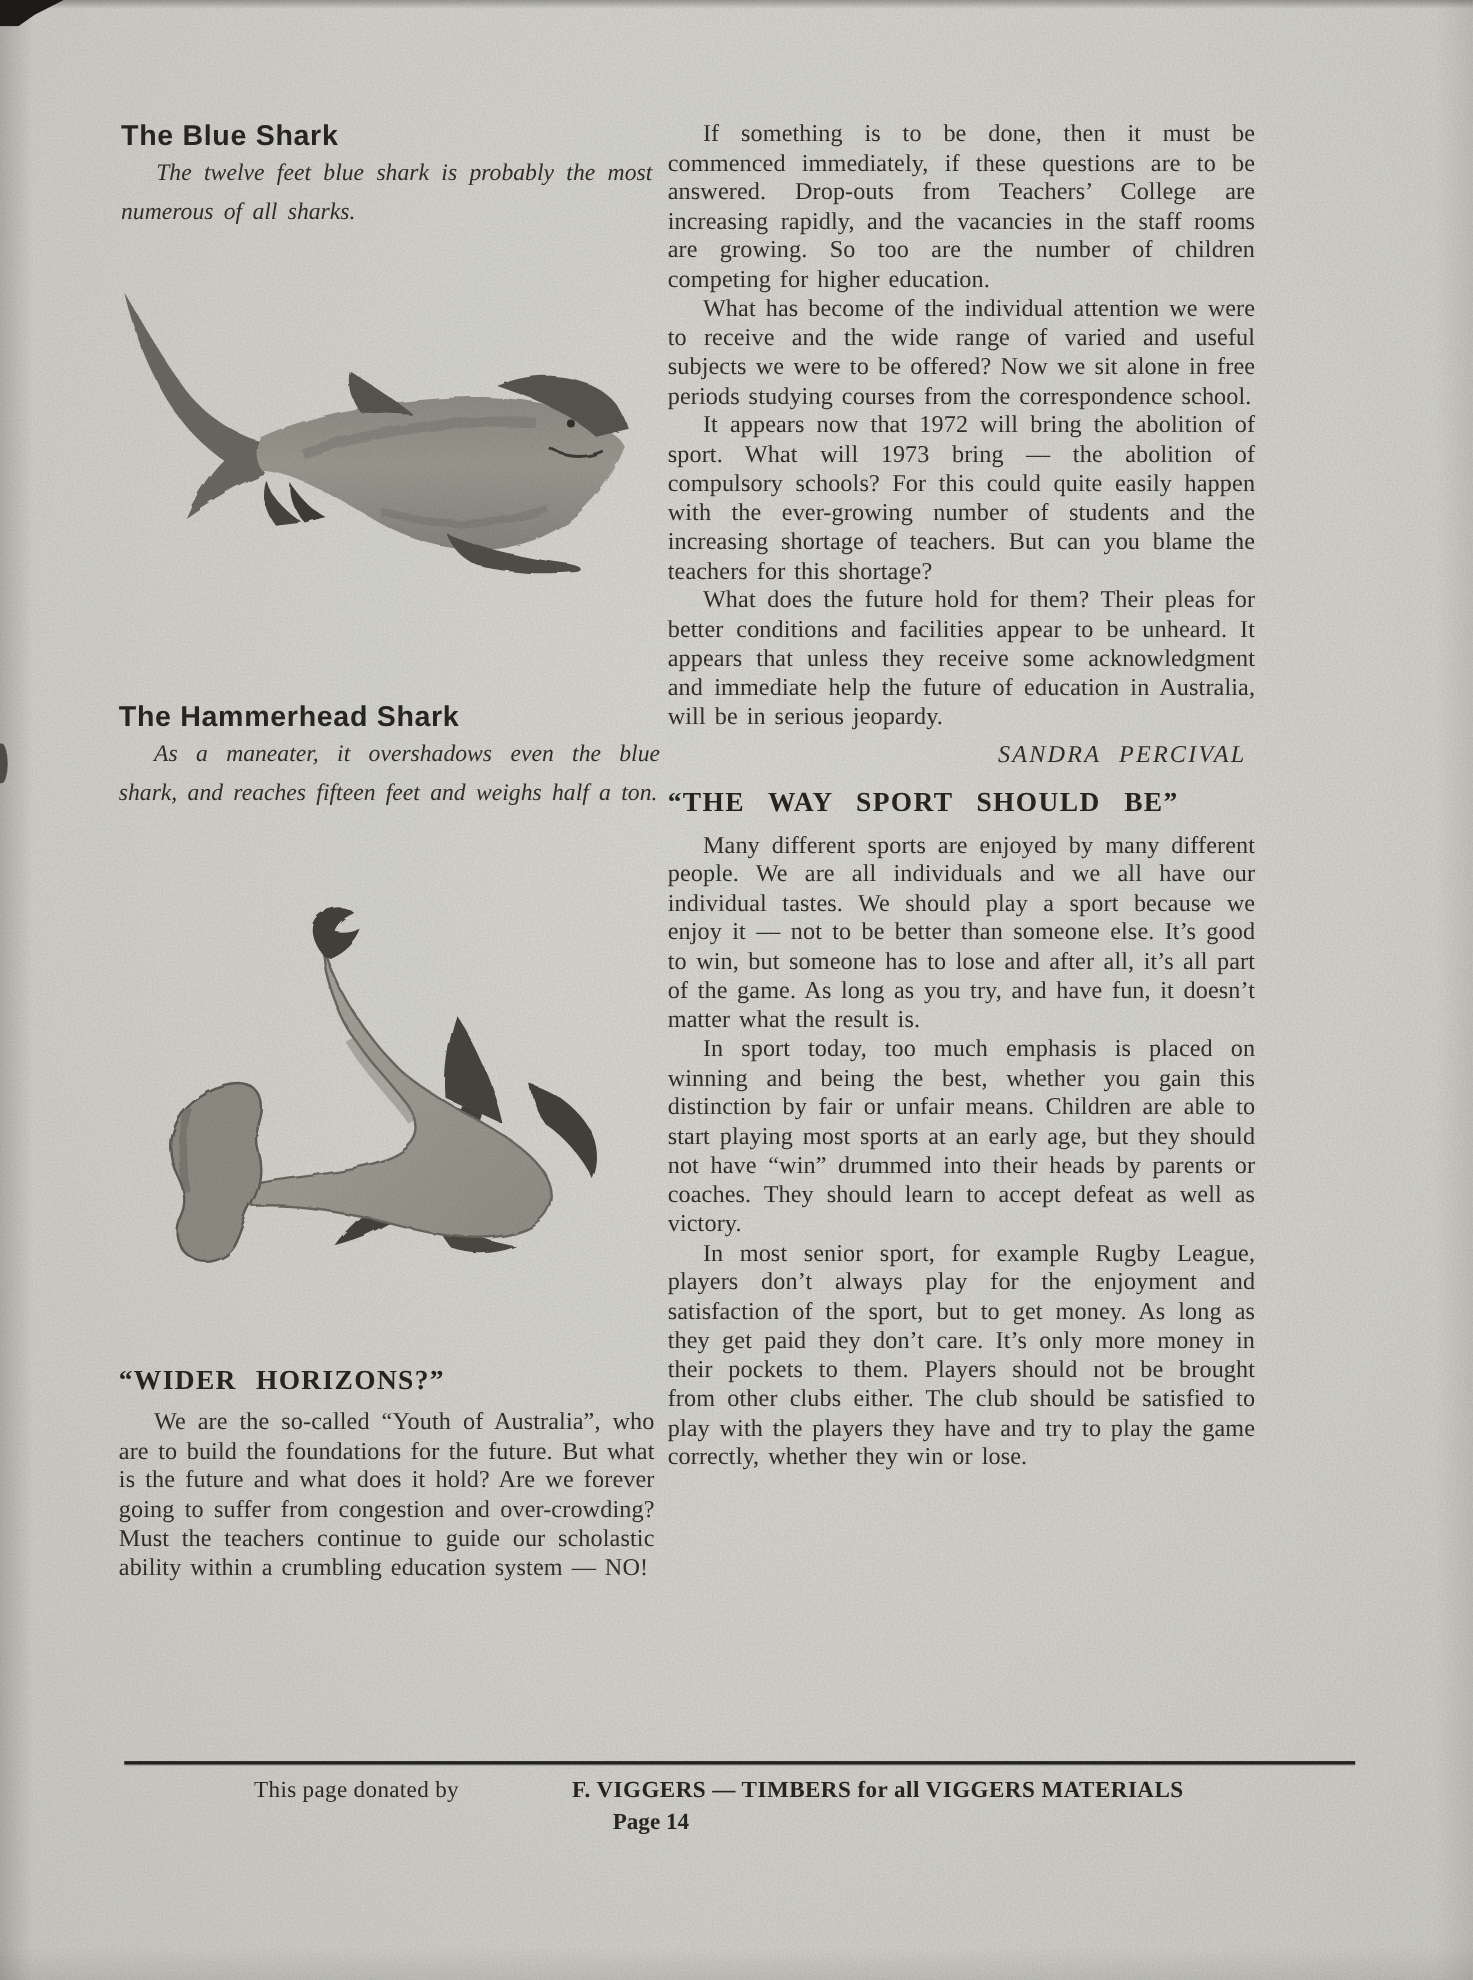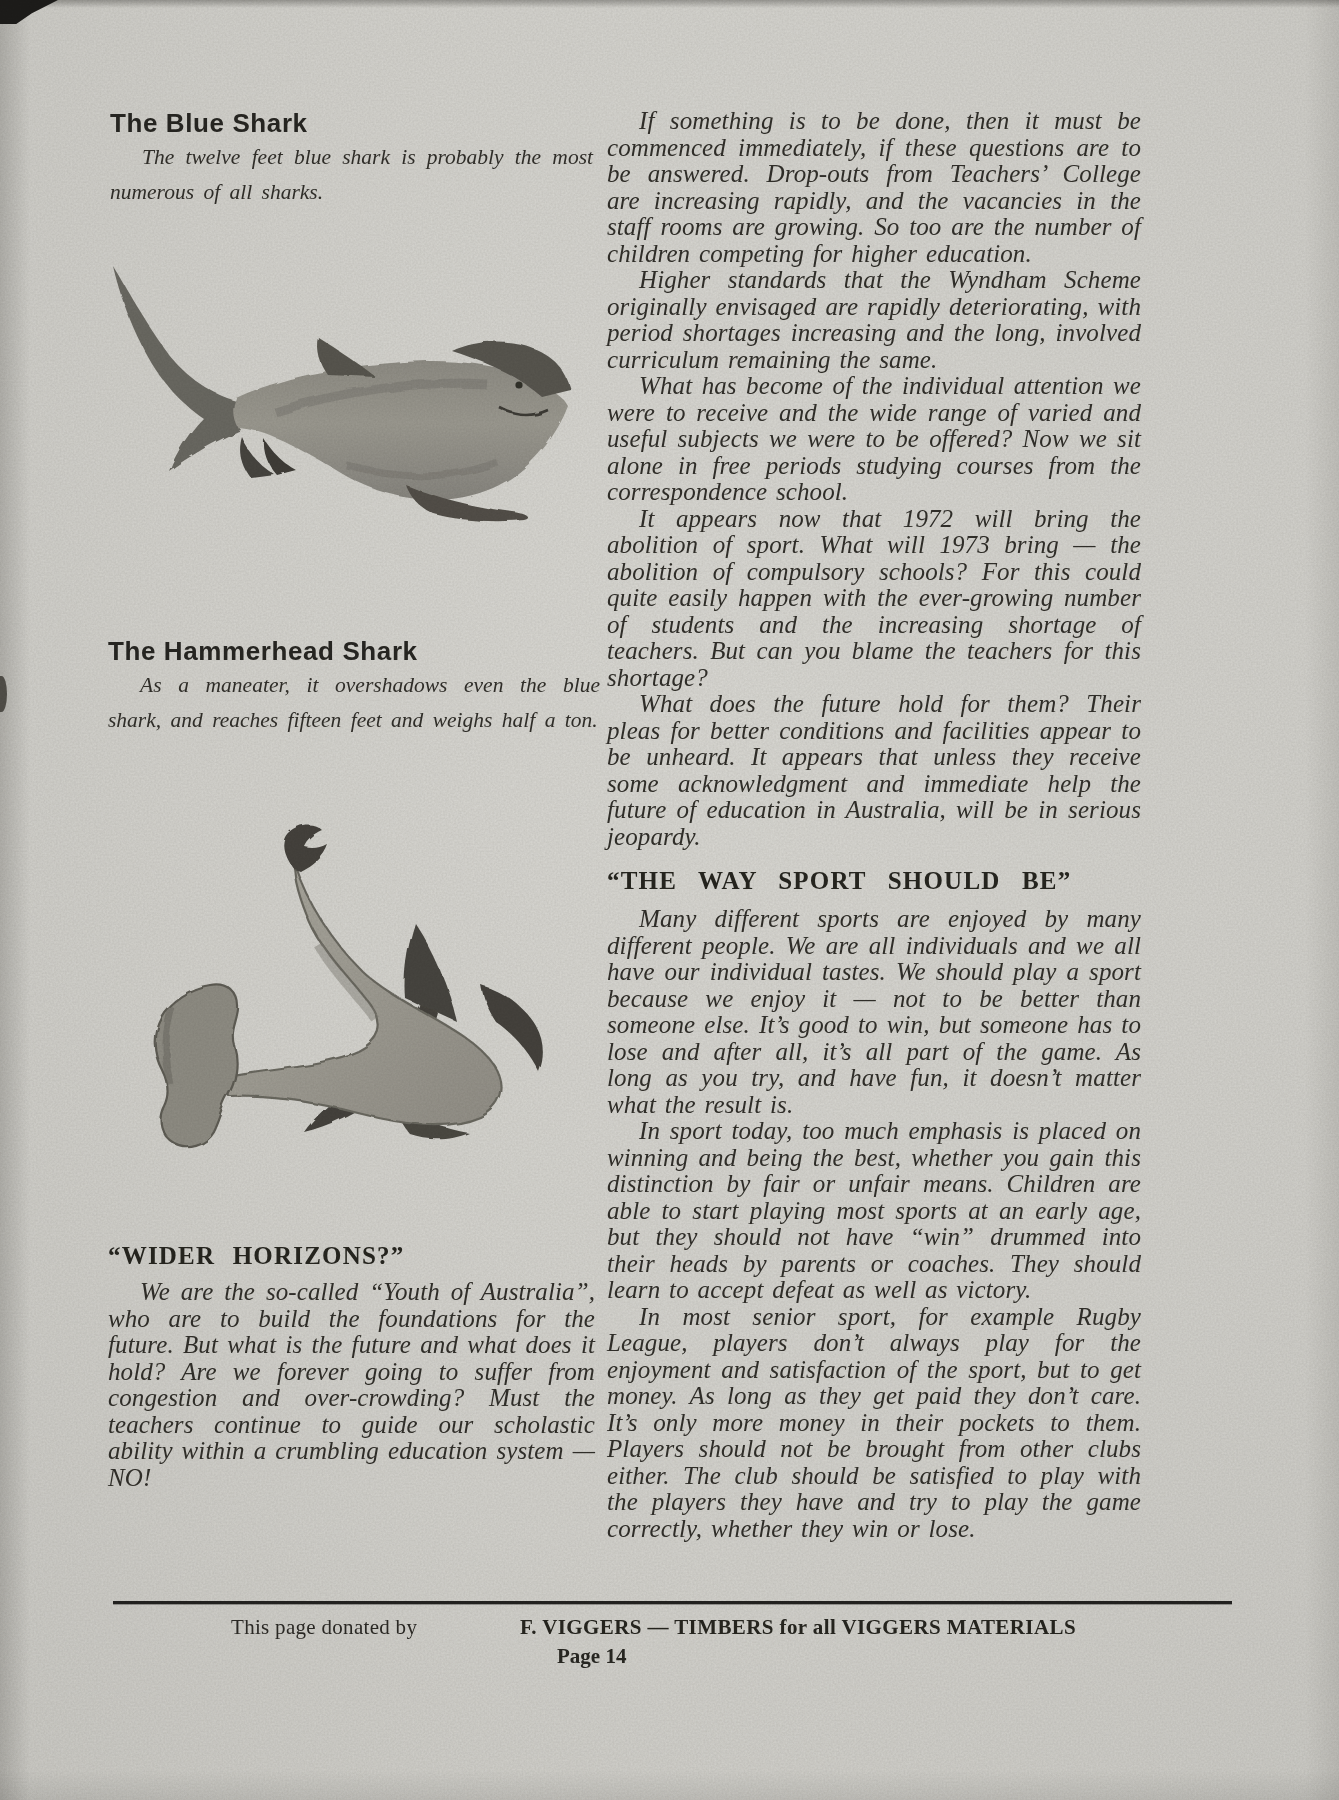--- a/index.html
+++ b/index.html
@@ -12,27 +12,26 @@
     background-image:
       linear-gradient(90deg, rgba(55,53,48,0.20), rgba(55,53,48,0) 30px),
       linear-gradient(270deg, rgba(55,53,48,0.10), rgba(55,53,48,0) 34px),
       linear-gradient(0deg, rgba(55,53,48,0.10), rgba(55,53,48,0) 30px),
       radial-gradient(ellipse at 52% 38%, #dad9d4 0%, #d4d3ce 55%, #cbcac5 100%);
     font-family:"Liberation Serif", serif;
     color:#312f2a;
   }
   .serifbody p{
     margin:0;
-    font-size:25px;
+    font-size:22px;
     line-height:26.5px;
     text-align:justify;
     text-indent:32px;
     word-spacing:2.5px;
     letter-spacing:0.1px;
-    font-style:italic;
   }
   .caption{
     font-style:italic;
     font-size:21.5px;
     line-height:35px;
     text-align:justify;
     text-indent:32px;
     word-spacing:4px;
     margin:2px 0 0 0;
   }
@@ -198,24 +197,24 @@
   </svg>
 
   <div class="pos serifbody" id="widerHorizons">
     <h2 class="art-h">“WIDER HORIZONS?”</h2>
     <p>We are the so-called “Youth of Australia”, who are to build the foundations for the future. But what is the future and what does it hold? Are we forever going to suffer from congestion and over-crowding? Must the teachers continue to guide our scholastic ability within a crumbling education system — NO!</p>
   </div>
 
   <div class="pos serifbody" id="rightCol">
     <div>
       <p>If something is to be done, then it must be commenced immediately, if these questions are to be answered. Drop-outs from Teachers’ College are increasing rapidly, and the vacancies in the staff rooms are growing. So too are the number of children competing for higher education.</p>
-      <p>Higher standards that the Wyndham Scheme originally envisaged are rapidly deteriorating, with period shortages increasing and the long, involved curriculum remaining the same.</p>
       <p>What has become of the individual attention we were to receive and the wide range of varied and useful subjects we were to be offered? Now we sit alone in free periods studying courses from the correspondence school.</p>
       <p>It appears now that 1972 will bring the abolition of sport. What will 1973 bring — the abolition of compulsory schools? For this could quite easily happen with the ever-growing number of students and the increasing shortage of teachers. But can you blame the teachers for this shortage?</p>
       <p>What does the future hold for them? Their pleas for better conditions and facilities appear to be unheard. It appears that unless they receive some acknowledgment and immediate help the future of education in Australia, will be in serious jeopardy.</p>
+      <div class="byline">SANDRA PERCIVAL</div>
     </div>
 
     <div>
       <h2 class="art-h" id="sportHeading">“THE WAY SPORT SHOULD BE”</h2>
       <p>Many different sports are enjoyed by many different people. We are all individuals and we all have our individual tastes. We should play a sport because we enjoy it — not to be better than someone else. It’s good to win, but someone has to lose and after all, it’s all part of the game. As long as you try, and have fun, it doesn’t matter what the result is.</p>
       <p>In sport today, too much emphasis is placed on winning and being the best, whether you gain this distinction by fair or unfair means. Children are able to start playing most sports at an early age, but they should not have “win” drummed into their heads by parents or coaches. They should learn to accept defeat as well as victory.</p>
       <p>In most senior sport, for example Rugby League, players don’t always play for the enjoyment and satisfaction of the sport, but to get money. As long as they get paid they don’t care. It’s only more money in their pockets to them. Players should not be brought from other clubs either. The club should be satisfied to play with the players they have and try to play the game correctly, whether they win or lose.</p>
     </div>
   </div>
 

